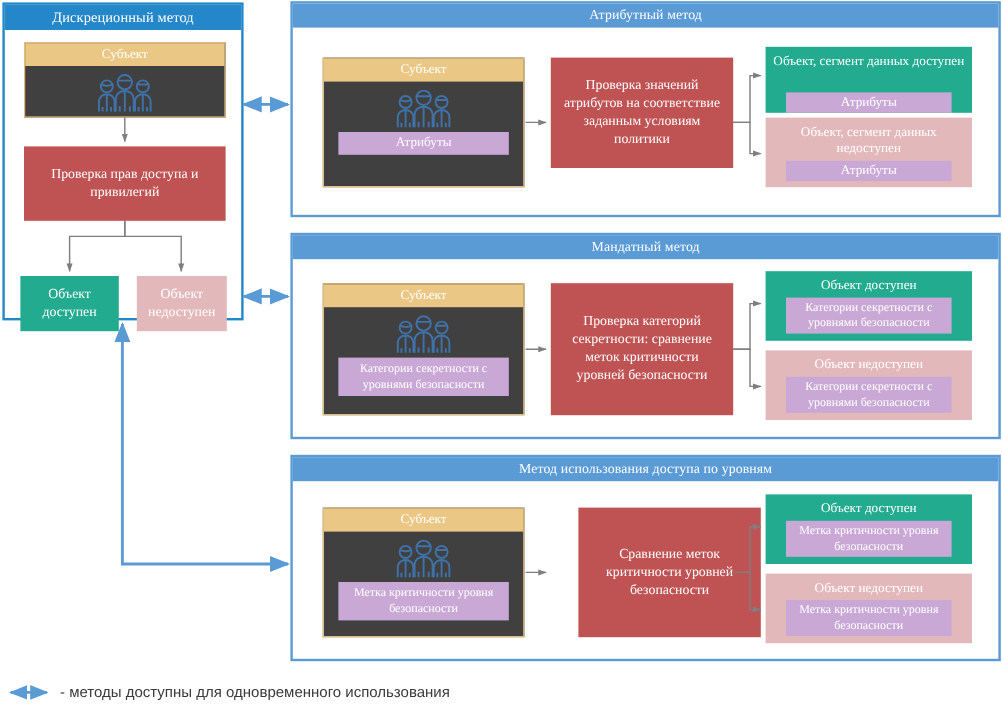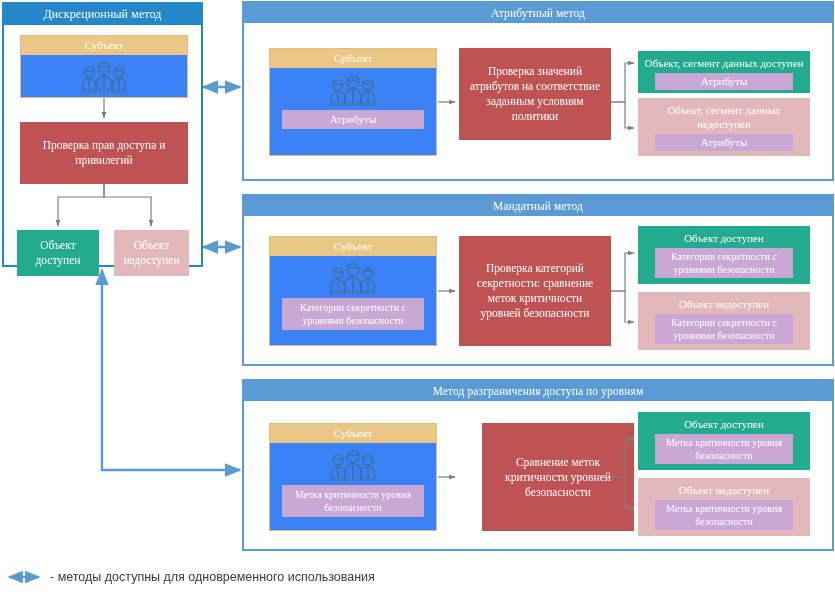--- a/index.html
+++ b/index.html
@@ -46,21 +46,21 @@
     line-height: 21px;
   }
   .panel-body { position: relative; width: 100%; height: calc(100% - 20px); }
   .panel.primary > .panel-body { height: calc(100% - 21px); }
 
   
   .subject {
     position: absolute;
     box-sizing: border-box;
     border: 1px solid #e3bc7d;
-    background: #3b82f6;
+    background: #404040;
   }
   .subject-title {
     box-sizing: border-box;
     width: 100%;
     background: #eac784;
     color: #ffffff;
     text-align: center;
     font-size: 11px;
     line-height: 19px;
     height: 19px;
@@ -261,21 +261,21 @@
               <path d="M44 18 v14"></path>
               <path d="M40.5 28.2 v3.8 M47.5 28.2 v3.8"></path>
             </g>
           </svg>
           <div class="chip" style="position:absolute; left:12px; top:42px; width:142px; height:19px;">Атрибуты</div>
         </div>
       </div>
 
       <div class="process" style="left:215px; top:25px; width:152px; height:92px;">Проверка значений атрибутов на соответствие заданным условиям политики</div>
 
-      <div class="result allow" style="left:394px; top:28px; width:172px; height:42px;">
+      <div class="result allow" style="left:394px; top:16px; width:172px; height:55px;justify-content:space-between;">
         <div class="result-title">Объект, сегмент данных доступен</div>
         <div class="chip" style="height:17px;">Атрибуты</div>
       </div>
 
       <div class="result deny" style="left:394px; top:75px; width:172px; height:58px;">
         <div class="result-title">Объект, сегмент данных недоступен</div>
         <div class="chip" style="height:17px;">Атрибуты</div>
       </div>
 
       <svg class="connector-layer" style="width:590px;height:160px;">
@@ -332,21 +332,21 @@
       <svg class="connector-layer" style="width:590px;height:155px;">
         <line x1="194" y1="75" x2="211" y2="75" stroke="#7f7f7f" stroke-width="1.2" marker-end="url(#grayArrow)"></line>
         <polyline points="367,75 381,75 381,37 390,37" fill="none" stroke="#7f7f7f" stroke-width="1.2" marker-end="url(#grayArrow)"></polyline>
         <polyline points="367,75 381,75 381,106 390,106" fill="none" stroke="#7f7f7f" stroke-width="1.2" marker-end="url(#grayArrow)"></polyline>
       </svg>
 
     </div>
   </div>
 
   <div class="panel" style="left:242px; top:379px; width:592px; height:172px;">
-    <div class="panel-header">Метод разграничения доступа по уровням</div>
+    <div class="panel-header">Метод использования доступа по уровням</div>
     <div class="panel-body">
 
       <div class="subject" style="left:25px; top:22px; width:168px; height:108px;">
         <div class="subject-title">Субъект</div>
         <div class="subject-body">
           <svg class="people-icon" width="58" height="34" viewBox="0 0 58 34">
             <g fill="none" stroke="#3f72a8" stroke-width="1.6">
               <circle cx="29" cy="7.5" r="6"></circle>
               <path d="M23.2 6.2 h11.6"></path>
               <path d="M21.5 32 v-10.5 c0-3.8 3.2-6.6 7.5-6.6 s7.5 2.8 7.5 6.6 V32"></path>

